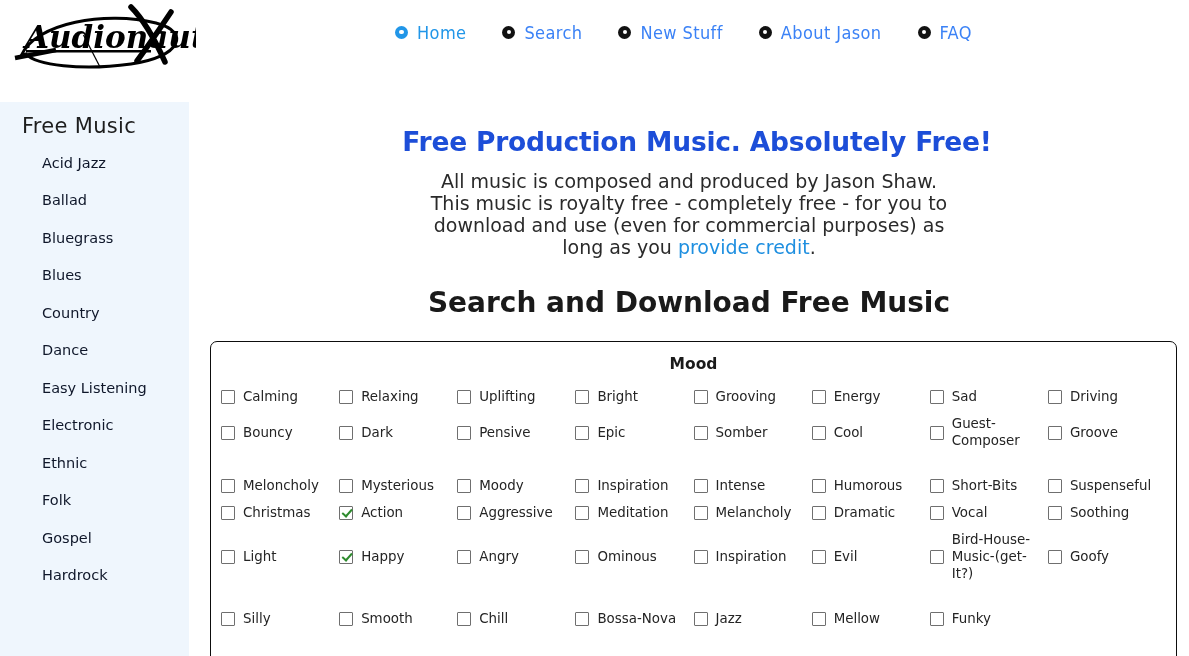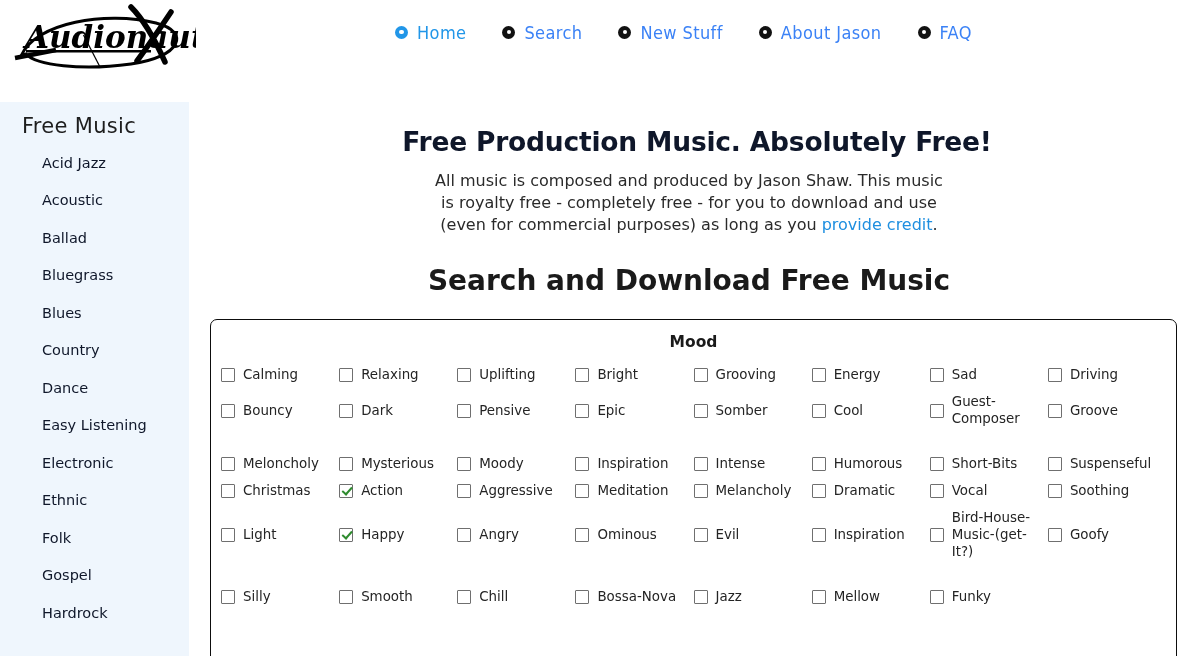--- a/index.html
+++ b/index.html
@@ -99,27 +99,27 @@
   
   #content {
     flex: 1;
     padding: 0;
     position: relative;
   }
   #h1 {
     text-align: center;
     font-size: 26.5px;
     font-weight: bold;
-    color: #0f172a;
+    color: #1d4ed8;
     margin: 24px 0 0 16px;
     letter-spacing: -0.2px;
   }
   #intro {
     text-align: center;
-    font-size: 16px;
+    font-size: 19px;
     line-height: 22px;
     color: #2a2a2a;
     margin: 13px auto 0 auto;
     width: 520px;
   }
   #intro a { color: #1e8fe0; text-decoration: none; }
   #h2 {
     text-align: center;
     font-size: 28px;
     font-weight: bold;
@@ -219,21 +219,20 @@
       <span class="nav-label">FAQ</span>
     </div>
   </nav>
 </div>
 
 <div id="page">
 
   <aside id="sidebar">
     <div id="sidebar-title">Free Music</div>
     <a class="side-link">Acid Jazz</a>
-    <a class="side-link">Acoustic</a>
     <a class="side-link">Ballad</a>
     <a class="side-link">Bluegrass</a>
     <a class="side-link">Blues</a>
     <a class="side-link">Country</a>
     <a class="side-link">Dance</a>
     <a class="side-link">Easy Listening</a>
     <a class="side-link">Electronic</a>
     <a class="side-link">Ethnic</a>
     <a class="side-link">Folk</a>
     <a class="side-link">Gospel</a>
@@ -403,25 +402,25 @@
         <label class="mood-cell">
             <span class="cb"></span>
             <span class="mood-label">Angry</span>
           </label>
         <label class="mood-cell">
             <span class="cb"></span>
             <span class="mood-label">Ominous</span>
           </label>
         <label class="mood-cell">
             <span class="cb"></span>
+            <span class="mood-label">Inspiration</span>
+          </label>
+        <label class="mood-cell">
+            <span class="cb"></span>
             <span class="mood-label">Evil</span>
-          </label>
-        <label class="mood-cell">
-            <span class="cb"></span>
-            <span class="mood-label">Inspiration</span>
           </label>
         <label class="mood-cell">
             <span class="cb"></span>
             <span class="mood-label">Bird-House-Music-(get-It?)</span>
           </label>
         <label class="mood-cell">
             <span class="cb"></span>
             <span class="mood-label">Goofy</span>
           </label>
       </div>

